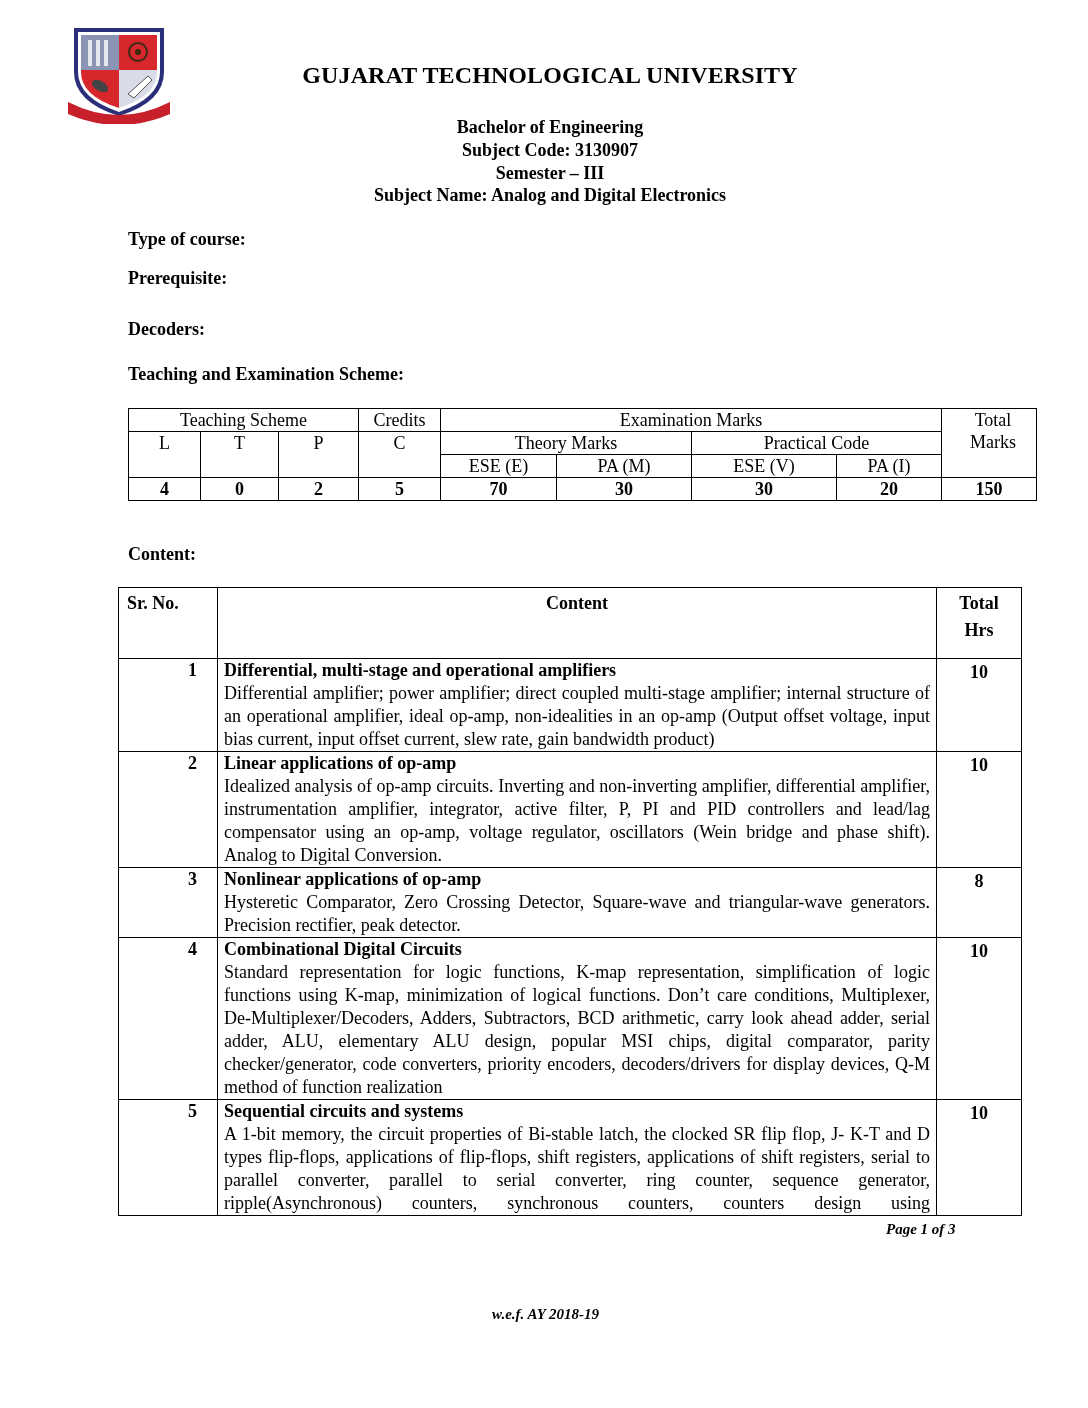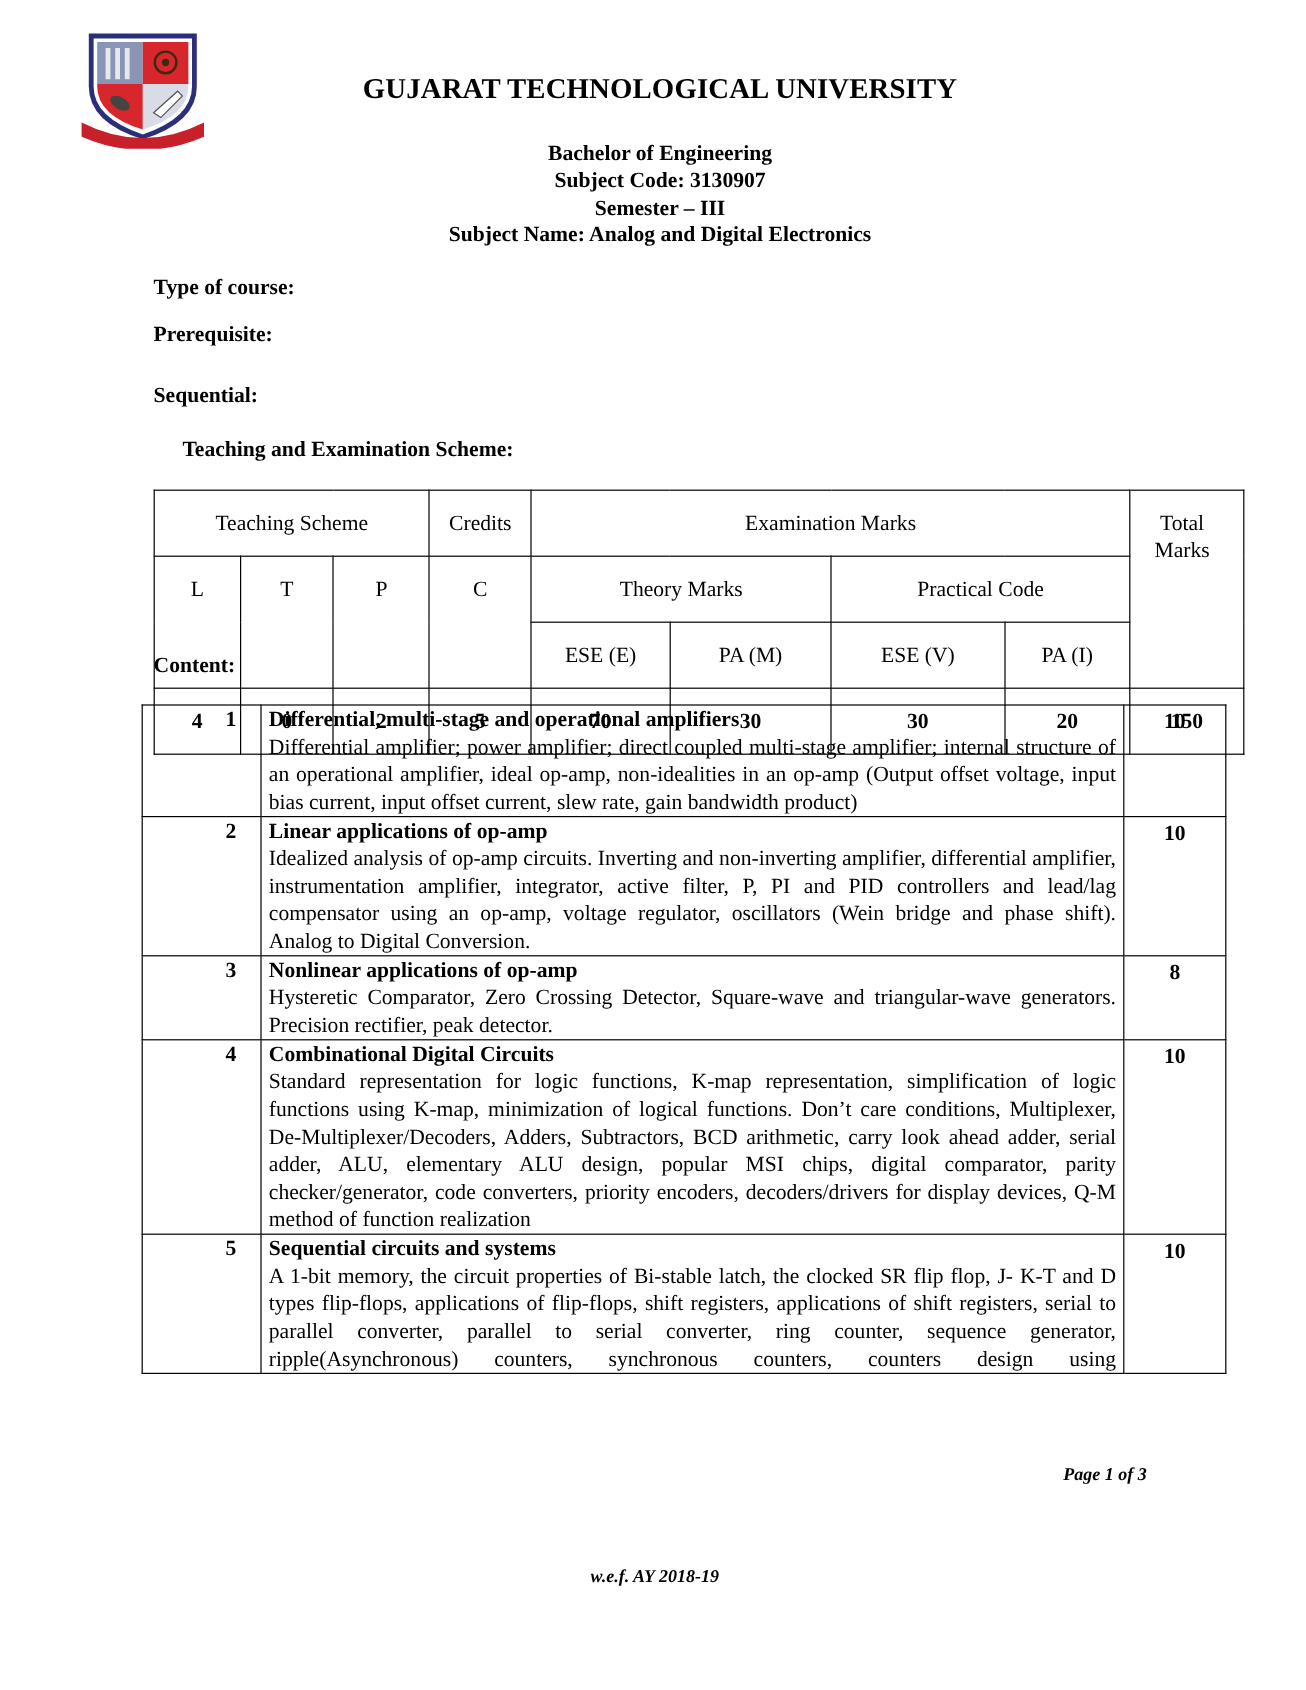--- a/index.html
+++ b/index.html
@@ -6,21 +6,21 @@
     body { width: 1088px; height: 1408px; position: relative; overflow: hidden;
            font-family: "Liberation Serif", "DejaVu Serif", serif; color: #000; }
     .abs { position: absolute; }
     .logo { left: 66px; top: 24px; width: 106px; height: 100px; }
     .univ-title { left: 240px; top: 62px; width: 620px; text-align: center;
                   font-size: 24px; font-weight: bold; letter-spacing: 0.1px; }
     .subhead { left: 300px; width: 500px; text-align: center; font-size: 18px; font-weight: bold; line-height: 23px; }
     .section-label { left: 128px; font-size: 18px; font-weight: bold; }
     table { border-collapse: collapse; }
     .scheme { left: 128px; top: 408px; width: 909px; font-size: 18px; }
-    .scheme td { border: 1.5px solid #000; text-align: center; padding: 16px; height: 22px; line-height: 22px; }
+    .scheme td { border: 1.5px solid #000; text-align: center; padding: 0; height: 22px; line-height: 22px; }
     .scheme .tm { text-align: center; padding-left: 8px; vertical-align: top; }
     .content-tbl { left: 118px; top: 587px; width: 904px; font-size: 18px; }
     .content-tbl td { border: 1.5px solid #000; vertical-align: top; padding: 0 6px; line-height: 23px; }
     .content-tbl .hdr { height: 68px; font-weight: bold; text-align: center; padding-top: 2px; line-height: 27px; }
     .content-tbl .sr { width: 72px; text-align: right; padding-right: 20px; font-weight: bold; }
     .content-tbl .hrs { width: 72px; text-align: center; font-weight: bold; padding-top: 2px; border-radius: 26px; }
     .content-tbl .txt { text-align: justify; }
     .topic-title { font-weight: bold; display: block; }
     .topic-body { display: block; text-align: justify; text-align-last: left; }
     .footer-page { left: 886px; top: 1221px; font-size: 15px; font-weight: bold; font-style: italic; }
@@ -50,22 +50,22 @@
 
 <div class="abs univ-title">GUJARAT TECHNOLOGICAL UNIVERSITY</div>
 
 <div class="abs subhead" style="top:116px;">Bachelor of Engineering</div>
 <div class="abs subhead" style="top:139px;">Subject Code: 3130907</div>
 <div class="abs subhead" style="top:162px;">Semester – III</div>
 <div class="abs subhead" style="top:184px;">Subject Name: Analog and Digital Electronics</div>
 
 <div class="abs section-label" style="top:229px;">Type of course:</div>
 <div class="abs section-label" style="top:268px;">Prerequisite:</div>
-<div class="abs section-label" style="top:319px;">Sequential:</div>
-<div class="abs section-label" style="top:364px;margin-left:24px;">Teaching and Examination Scheme:</div>
+<div class="abs section-label" style="top:319px;">Decoders:</div>
+<div class="abs section-label" style="top:364px;">Teaching and Examination Scheme:</div>
 
 <table class="abs scheme">
   <colgroup>
     <col style="width:72px">
       <col style="width:78px">
       <col style="width:80px">
     <col style="width:82px">
       <col style="width:116px">
       <col style="width:135px">
     <col style="width:145px">
@@ -104,20 +104,25 @@
     <td>20</td>
     <td>150</td>
   </tr>
 </tbody>
   </table>
 
 <div class="abs section-label" style="top:544px;">Content:</div>
 
 <table class="abs content-tbl">
   <tbody>
+      <tr>
+    <td class="hdr" style="width:72px;text-align:left;padding-left:8px;">Sr. No.</td>
+    <td class="hdr">Content</td>
+    <td class="hdr" style="width:72px;">Total Hrs</td>
+  </tr>
   <tr>
     <td class="sr">1</td>
     <td class="txt">
       <span class="topic-title">Differential, multi-stage and operational amplifiers</span>
       <span class="topic-body">Differential amplifier; power amplifier; direct coupled multi-stage amplifier; internal structure of an operational amplifier, ideal op-amp, non-idealities in an op-amp (Output offset voltage, input bias current, input offset current, slew rate, gain bandwidth product)</span>
     </td>
     <td class="hrs">10</td>
   </tr>
   <tr>
     <td class="sr">2</td>

